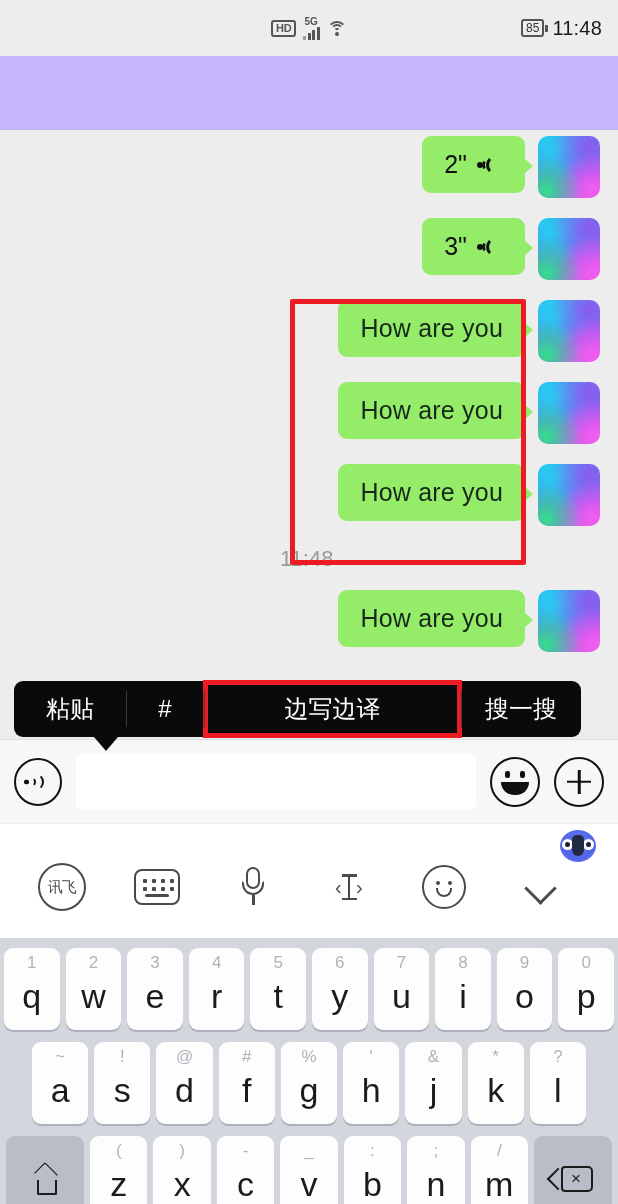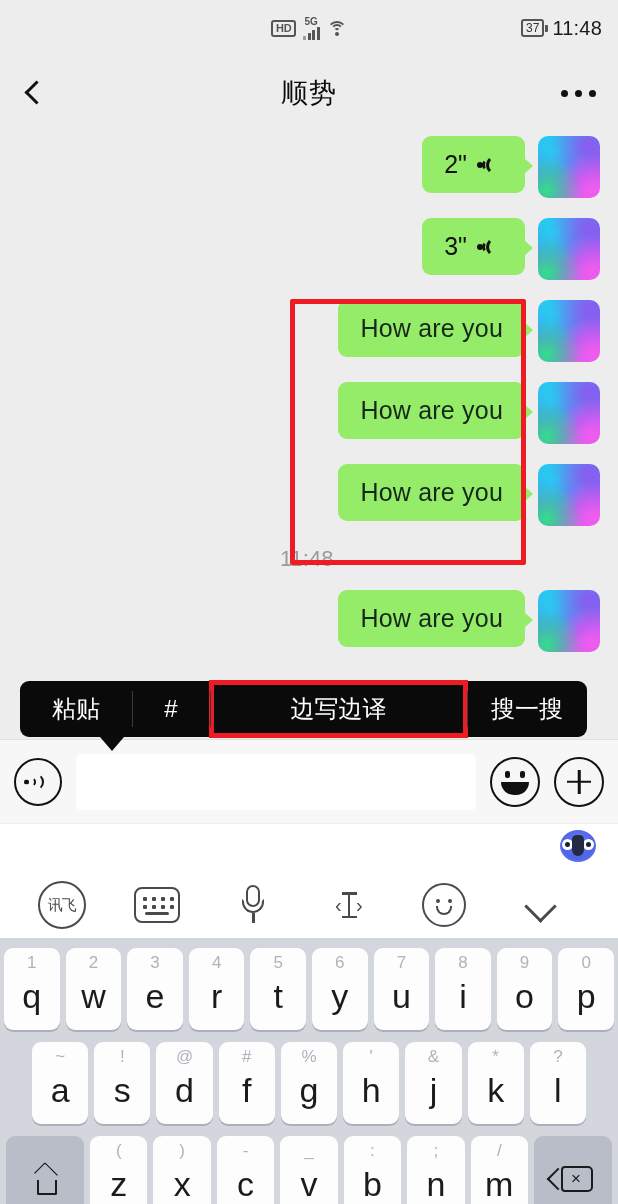--- a/index.html
+++ b/index.html
@@ -124,21 +124,21 @@
   .ts-text { font-size:22px; color:#9b9b9b; }
 
   
   .annot-box {
     position:absolute; left:290px; top:299px; width:236px; height:266px;
     border:5px solid #ed1c24; border-radius:2px; pointer-events:none; z-index:5;
   }
 
   
   .ctx-menu {
-    position:absolute; left:20px; top:681px; width:567px; height:56px;
+    position:absolute; left:14px; top:681px; width:567px; height:56px;
     background:#0a0a0a; border-radius:9px; display:flex; align-items:stretch; z-index:9;
   }
   .ctx-item {
     display:flex; align-items:center; justify-content:center; color:#fff;
     font-size:24px; position:relative; padding:0 14px; white-space:nowrap;
   }
   .ctx-item + .ctx-item::before {
     content:""; position:absolute; left:0; top:10px; bottom:10px; width:1px; background:#3a3a3a;
   }
   .ctx-i0{ flex:0 0 112px; }
@@ -195,21 +195,21 @@
     border-radius:50%; background:radial-gradient(circle at 50% 40%, #6d7ff0 0%, #4f63e8 60%, #7f8ef5 100%);
   }
   .mascot .m-eye { position:absolute; top:9px; width:11px;height:11px;background:#fff;border-radius:50%;}
   .mascot .m-eye::after{content:"";position:absolute;left:3px;top:3px;width:5px;height:5px;background:#18203a;border-radius:50%;}
   .mascot .m-eyeL{ left:2px;} .mascot .m-eyeR{ right:2px;}
   .mascot .m-beak{ position:absolute; left:50%; transform:translateX(-50%); top:5px;
     width:12px; height:21px; background:#222a44; border-radius:7px 7px 9px 9px;}
 
   .ime-row {
     position:absolute; left:0; right:16px; bottom:6px; height:72px;
-    display:flex; align-items:flex-end; justify-content:space-around; padding:0 14px;
+    display:flex; align-items:flex-start; justify-content:space-around; padding:0 14px;
   }
   .ime-btn { width:54px;height:54px; display:flex;align-items:center;justify-content:center; position:relative;}
   .flytek {
     width:48px;height:48px;border-radius:50%;border:2px solid #4a4a4a;
     display:flex;align-items:center;justify-content:center;
     font-size:15px; color:#4a4a4a; letter-spacing:-1px; font-weight:500;
   }
   .kbd-ico { width:46px;height:36px;border:2.5px solid #4a4a4a;border-radius:8px; position:relative;}
   .kbd-ico .kd { position:absolute; width:4px;height:4px;background:#4a4a4a;border-radius:1px;}
   .kbd-ico .r1 { top:8px; } .kbd-ico .r2 { top:16px; }
@@ -289,36 +289,27 @@
       </span>
       <span class="wifi">
         <span class="w1"></span>
           <span class="w2"></span>
           <span class="w3"></span>
           <span class="dot"></span>
       </span>
     </div>
     <div class="sb-right">
       <span class="batt">
-        <span class="batt-body">37</span>
+        <span class="batt-body">85</span>
         <span class="batt-cap"></span>
       </span>
       <span class="sb-time">11:48</span>
     </div>
   </div>
 
-  <div class="navbar">
-    <div class="back-chev"></div>
-    <div class="nav-title">顺势</div>
-    <div class="nav-dots">
-        <i></i>
-        <i></i>
-        <i></i>
-      </div>
-  </div>
 
   <div class="chat">
 
     <div class="msg-row">
       <div class="bubble">
         <span class="voice-inner">
           <span class="voice-dur">2"</span>
           <span class="sound-ico">
             <span class="a1"></span>
               <span class="a2"></span>

